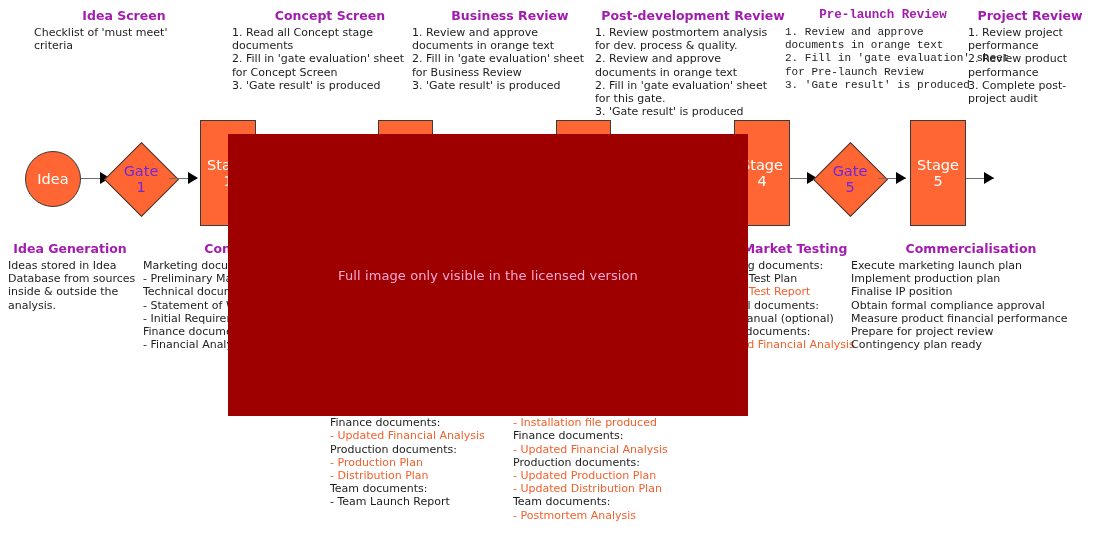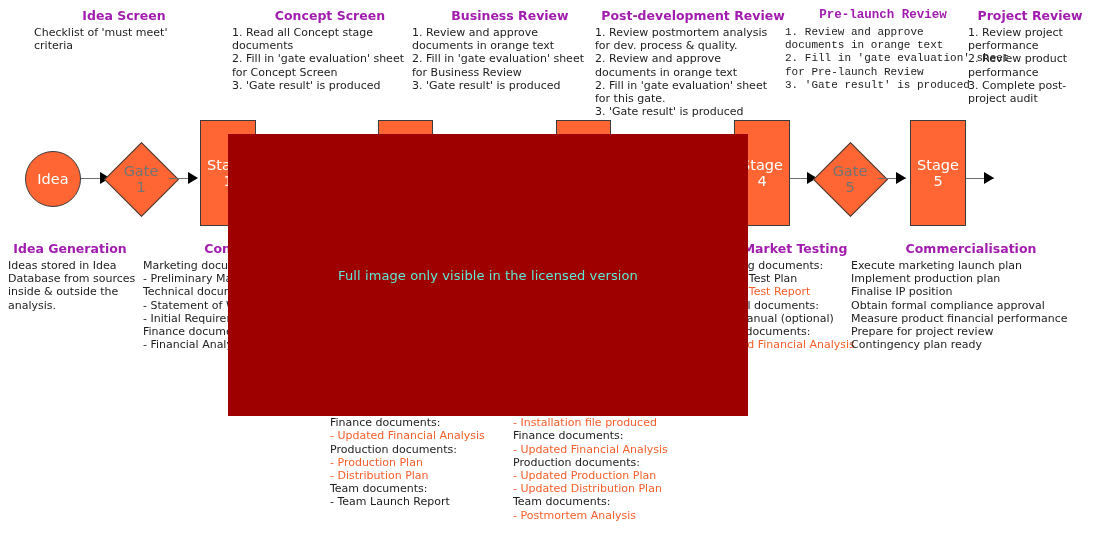--- a/index.html
+++ b/index.html
@@ -76,21 +76,21 @@
     margin-left: -26.5px;
     margin-top: -26.5px;
     background: #ff6633;
     border: 1px solid #3b3b3b;
     box-sizing: border-box;
     transform: rotate(45deg);
   }
   .diamond-label {
     position: relative;
     z-index: 2;
-    color: #737373;
+    color: #6d28d9;
     font-size: 14.5px;
     line-height: 16px;
     text-align: center;
     width: 100%;
   }
 
   
   .conn {
     position: absolute;
     height: 1px;
@@ -114,21 +114,21 @@
     top: 134px;
     width: 520px;
     height: 282px;
     background: #9e0000;
     display: flex;
     align-items: center;
     justify-content: center;
     z-index: 50;
   }
   .overlay span {
-    color: #5eead4;
+    color: #f9a8d4;
     font-size: 13px;
     letter-spacing: 0.1px;
     text-align: center;
   }
 </style>
 </head>
 <body>
 
 <div class="canvas">
 

